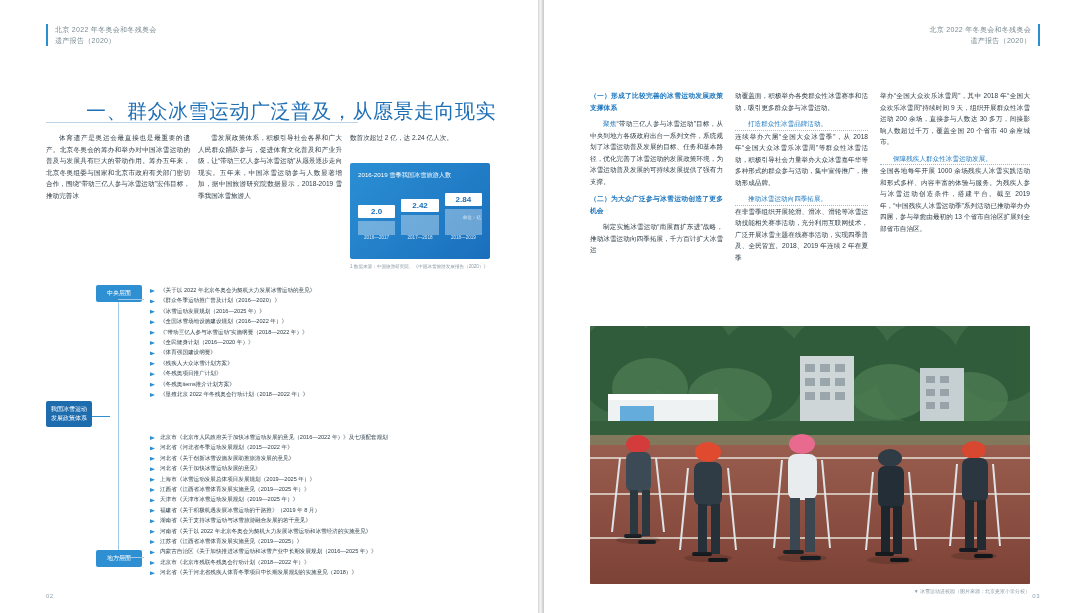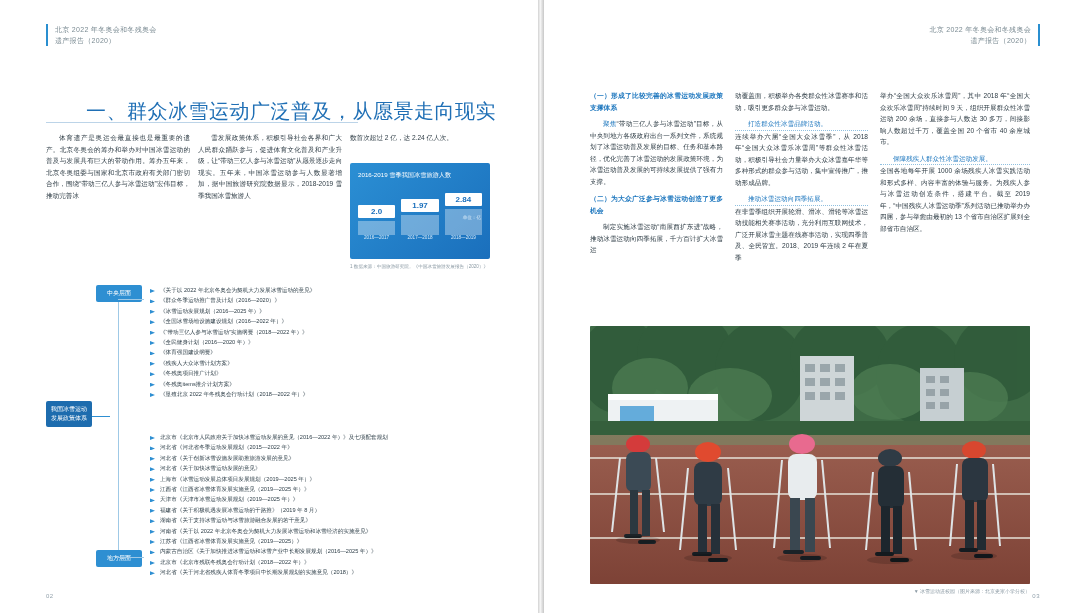--- a/index.html
+++ b/index.html
@@ -177,21 +177,21 @@
     <div class="statcard">
       <div class="cap">2016-2019 雪季我国冰雪旅游人数</div>
       <div class="unit">单位：亿</div>
       <div class="bars">
         <div class="bar-item">
           <div class="bar-val">2.0</div>
           <div class="bar-fill" style="height:14px"></div>
           <div class="bar-lab">2016—2017</div>
         </div>
         <div class="bar-item">
-          <div class="bar-val">1.97</div>
+          <div class="bar-val">2.42</div>
           <div class="bar-fill" style="height:20px"></div>
           <div class="bar-lab">2017—2018</div>
         </div>
         <div class="bar-item">
           <div class="bar-val">2.84</div>
           <div class="bar-fill" style="height:26px"></div>
           <div class="bar-lab">2018—2019</div>
         </div>
       </div>
     </div>

